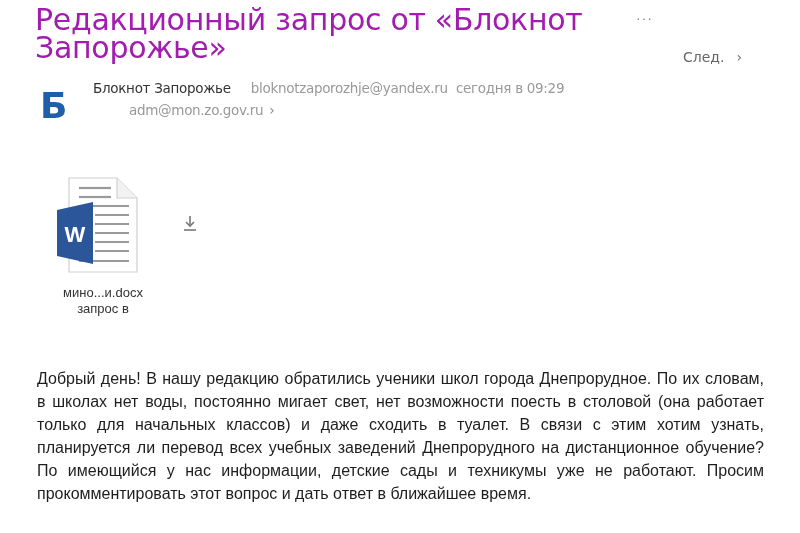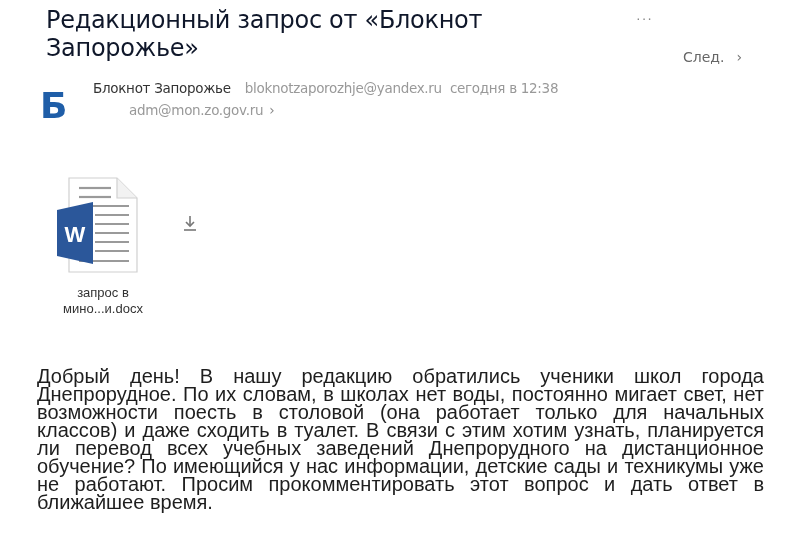--- a/index.html
+++ b/index.html
@@ -1,50 +1,50 @@
 <!DOCTYPE html>
 <html><head>
   <meta charset="utf-8">
   <style>
     html, body { margin:0; padding:0; background:#ffffff; }
     body { width:800px; height:533px; position:relative; overflow:hidden; font-family:"Liberation Sans", sans-serif; color:#222; }
-    .subject { position:absolute; left:46px; top:6px; width:560px; font-size:24px; line-height:28px; color:#0f172a; font-family:"DejaVu Sans", sans-serif; letter-spacing:-0.3px; }
+    .subject { position:absolute; left:35px; top:6px; width:560px; font-size:30px; line-height:28px; color:#a21caf; font-family:"DejaVu Sans", sans-serif; letter-spacing:-0.3px; }
     .more { position:absolute; left:636px; top:10px; font-size:14px; color:#888; letter-spacing:1px; cursor:pointer; }
     .next { position:absolute; left:683px; top:9px; font-size:14px; color:#666; cursor:pointer; font-family:"DejaVu Sans", sans-serif;margin-top:40px; }
     .next .chev { margin-left:12px; color:#777; }
     .avatar { position:absolute; left:40px; top:86px; width:36px; height:40px; color:#1f5ea8; font-weight:bold; font-size:36px; line-height:40px; font-family:"DejaVu Sans", sans-serif; }
     .from-line { position:absolute; left:93px; top:80px; font-size:13.5px; white-space:nowrap; font-family:"DejaVu Sans", sans-serif; }
     .from-name { color:#333; letter-spacing:-0.3px; }
-    .from-email { color:#999; margin-left:14px; letter-spacing:-0.3px;text-align:center; }
+    .from-email { color:#999; margin-left:20px; letter-spacing:-0.3px;text-align:center; }
     .from-time { color:#999; margin-left:8px; letter-spacing:-0.3px; }
     .to-line { position:absolute; left:93px; top:102px; font-size:13.5px; color:#999; font-family:"DejaVu Sans", sans-serif; cursor:pointer; letter-spacing:-0.3px;margin-left:36px; }
     .to-line .chev { margin-left:6px; color:#888; }
     .attach { position:absolute; left:55px; top:176px; width:90px; height:100px; cursor:pointer; }
     .download { position:absolute; left:180px; top:214px; width:20px; height:20px; cursor:pointer; }
     .attach-name { position:absolute; left:48px; top:285px; width:110px; text-align:center; font-size:13px; line-height:16px; color:#333; }
-    .body-text { position:absolute; left:37px; top:367px; width:727px; font-size:20px; line-height:18px; color:#1e1e1e; text-align:justify; }
+    .body-text { position:absolute; left:37px; top:367px; width:727px; font-size:16px; line-height:23px; color:#1e1e1e; text-align:justify; }
     .body-text p { margin:0; }
   </style>
 </head>
 <body>
 
 <div class="subject">Редакционный запрос от «Блокнот Запорожье»</div>
 
 <div class="more">
   <span>···</span>
 </div>
 
 <div class="next">
   <span>След.</span><span class="chev">›</span>
 </div>
 
 <div class="avatar">Б</div>
 
 <div class="from-line">
-  <span class="from-name">Блокнот Запорожье</span><span class="from-email">bloknotzaporozhje@yandex.ru</span><span class="from-time">сегодня в 12:38</span>
+  <span class="from-name">Блокнот Запорожье</span><span class="from-email">bloknotzaporozhje@yandex.ru</span><span class="from-time">сегодня в 09:29</span>
 </div>
 
 <div class="to-line">
   <span>adm@mon.zo.gov.ru</span><span class="chev">›</span>
 </div>
 
 <div class="attach">
   <svg width="90" height="100" viewBox="0 0 90 100">
     <path d="M14 2 H62 L82 22 V96 H14 Z" fill="#ffffff" stroke="#d0d0d0" stroke-width="1.2"></path>
     <path d="M62 2 V22 H82" fill="#f2f2f2" stroke="#d0d0d0" stroke-width="1.2"></path>
@@ -66,19 +66,19 @@
 
 <div class="download">
   <svg width="20" height="20" viewBox="0 0 20 20">
     <line x1="10" y1="2" x2="10" y2="12" stroke="#777" stroke-width="1.6"></line>
     <polyline points="6,8 10,12 14,8" fill="none" stroke="#777" stroke-width="1.6"></polyline>
     <line x1="4" y1="16" x2="16" y2="16" stroke="#777" stroke-width="1.6"></line>
   </svg>
 </div>
 
 <div class="attach-name">
+  <div>мино...и.docx</div>
   <div>запрос в</div>
-  <div>мино...и.docx</div>
 </div>
 
 <div class="body-text">
   <p>Добрый день! В нашу редакцию обратились ученики школ города Днепрорудное. По их словам, в школах нет воды, постоянно мигает свет, нет возможности поесть в столовой (она работает только для начальных классов) и даже сходить в туалет. В связи с этим хотим узнать, планируется ли перевод всех учебных заведений Днепрорудного на дистанционное обучение? По имеющийся у нас информации, детские сады и техникумы уже не работают. Просим прокомментировать этот вопрос и дать ответ в ближайшее время.</p>
 </div>
 
 </body></html>

